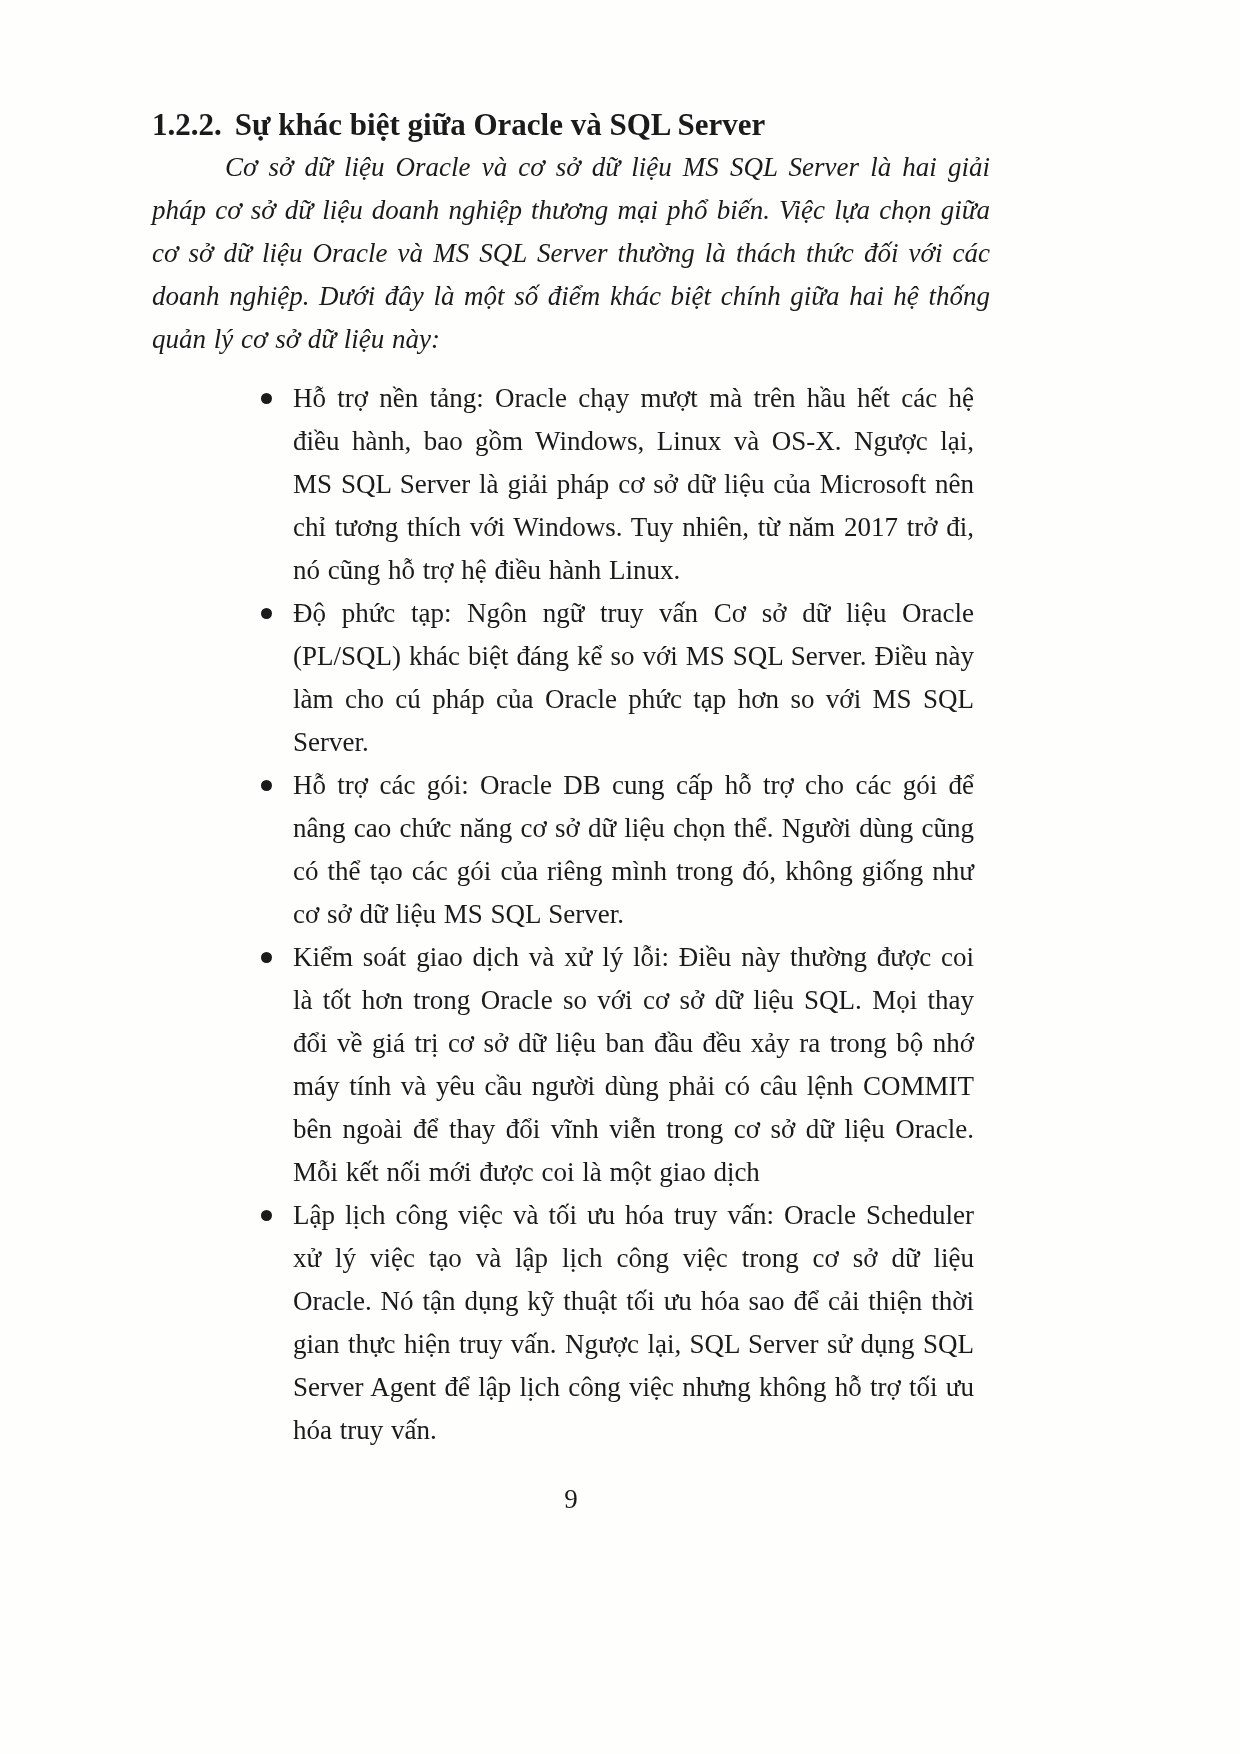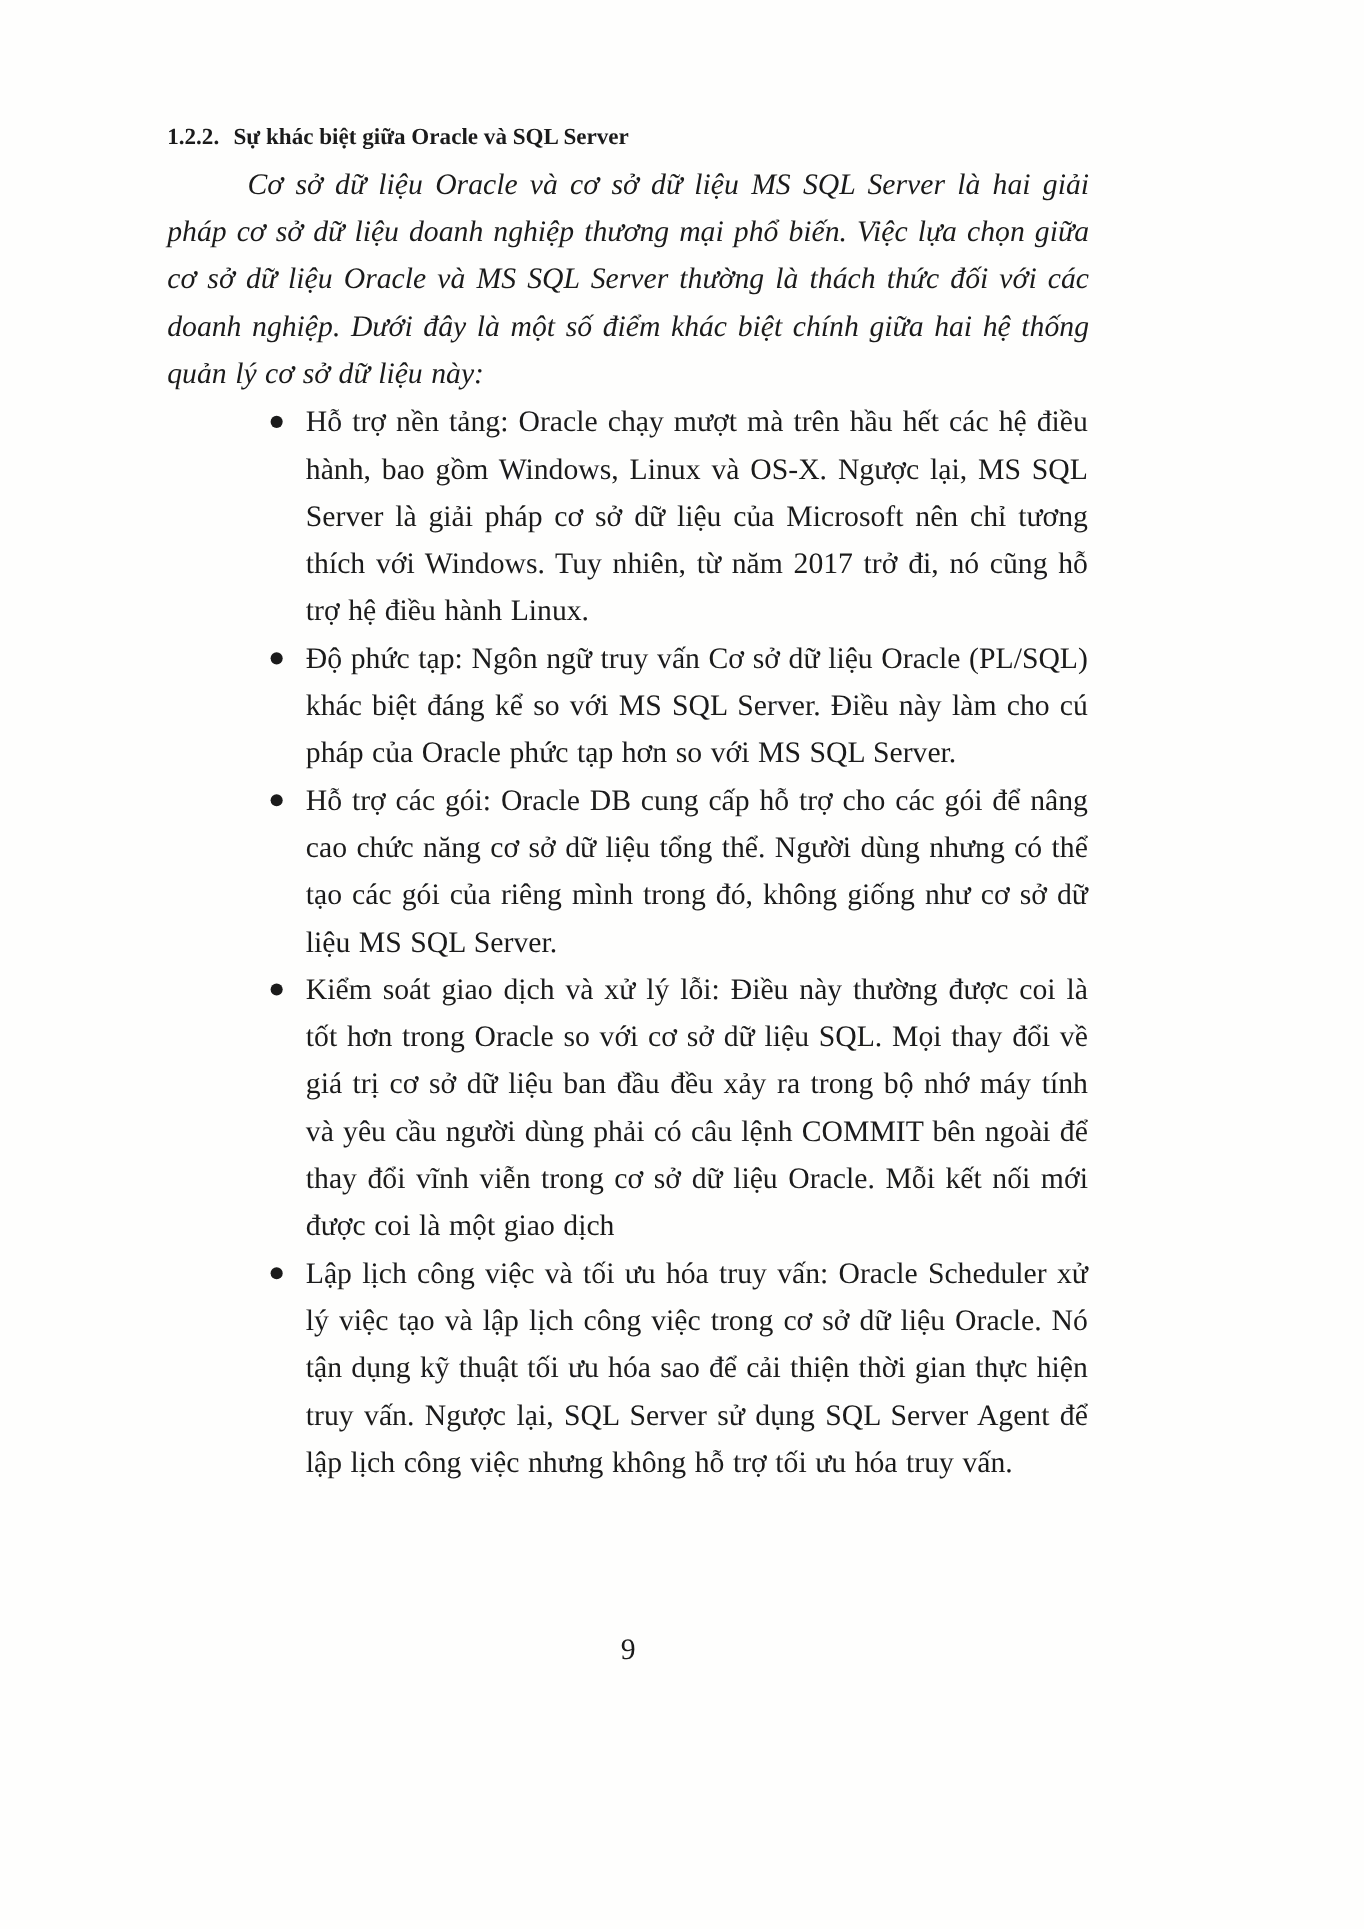--- a/index.html
+++ b/index.html
@@ -17,36 +17,36 @@
     color: #1b1b1b;
     font-family: "Liberation Serif", "DejaVu Serif", serif;
     font-size: 27px;
     line-height: 43px;
     box-sizing: border-box;
     padding: 103px 250px 0 152px;
     overflow: hidden;
   }
   .heading {
     margin: 0;
-    font-size: 21px;
+    font-size: 31px;
     font-weight: bold;
     white-space: nowrap;
   }
   .heading .section-num {
     margin-right: 13px;
   }
   .intro {
     margin: 0;
     text-align: justify;
     text-indent: 73px;
     word-spacing: 1px;
     font-style: italic;
   }
   ul.bullets {
-    margin: 1px;
+    margin: 16px;
     padding: 0;
     list-style: none;
   }
   ul.bullets li {
     position: relative;
     padding-left: 125px;
     text-align: justify;
     word-spacing: 1px;
   }
   ul.bullets li::before {
@@ -75,20 +75,20 @@
 
   <h1 class="heading">
     <span class="section-num">1.2.2.</span><span>Sự khác biệt giữa Oracle và SQL Server</span>
   </h1>
 
   <p class="intro">Cơ sở dữ liệu Oracle và cơ sở dữ liệu MS SQL Server là hai giải pháp cơ sở dữ liệu doanh nghiệp thương mại phổ biến. Việc lựa chọn giữa cơ sở dữ liệu Oracle và MS SQL Server thường là thách thức đối với các doanh nghiệp. Dưới đây là một số điểm khác biệt chính giữa hai hệ thống quản lý cơ sở dữ liệu này:</p>
 
   <ul class="bullets">
     <li>Hỗ trợ nền tảng: Oracle chạy mượt mà trên hầu hết các hệ điều hành, bao gồm Windows, Linux và OS-X. Ngược lại, MS SQL Server là giải pháp cơ sở dữ liệu của Microsoft nên chỉ tương thích với Windows. Tuy nhiên, từ năm 2017 trở đi, nó cũng hỗ trợ hệ điều hành Linux.</li>
     <li>Độ phức tạp: Ngôn ngữ truy vấn Cơ sở dữ liệu Oracle (PL/SQL) khác biệt đáng kể so với MS SQL Server. Điều này làm cho cú pháp của Oracle phức tạp hơn so với MS SQL Server.</li>
-    <li>Hỗ trợ các gói: Oracle DB cung cấp hỗ trợ cho các gói để nâng cao chức năng cơ sở dữ liệu tổng thể. Người dùng nhưng có thể tạo các gói của riêng mình trong đó, không giống như cơ sở dữ liệu MS SQL Server.</li>
+    <li>Hỗ trợ các gói: Oracle DB cung cấp hỗ trợ cho các gói để nâng cao chức năng cơ sở dữ liệu chọn thể. Người dùng cũng có thể tạo các gói của riêng mình trong đó, không giống như cơ sở dữ liệu MS SQL Server.</li>
     <li>Kiểm soát giao dịch và xử lý lỗi: Điều này thường được coi là tốt hơn trong Oracle so với cơ sở dữ liệu SQL. Mọi thay đổi về giá trị cơ sở dữ liệu ban đầu đều xảy ra trong bộ nhớ máy tính và yêu cầu người dùng phải có câu lệnh COMMIT bên ngoài để thay đổi vĩnh viễn trong cơ sở dữ liệu Oracle. Mỗi kết nối mới được coi là một giao dịch</li>
     <li>Lập lịch công việc và tối ưu hóa truy vấn: Oracle Scheduler xử lý việc tạo và lập lịch công việc trong cơ sở dữ liệu Oracle. Nó tận dụng kỹ thuật tối ưu hóa sao để cải thiện thời gian thực hiện truy vấn. Ngược lại, SQL Server sử dụng SQL Server Agent để lập lịch công việc nhưng không hỗ trợ tối ưu hóa truy vấn.</li>
   </ul>
 
   <div class="page-number">9</div>
 
 </div>
 
 </body></html>

